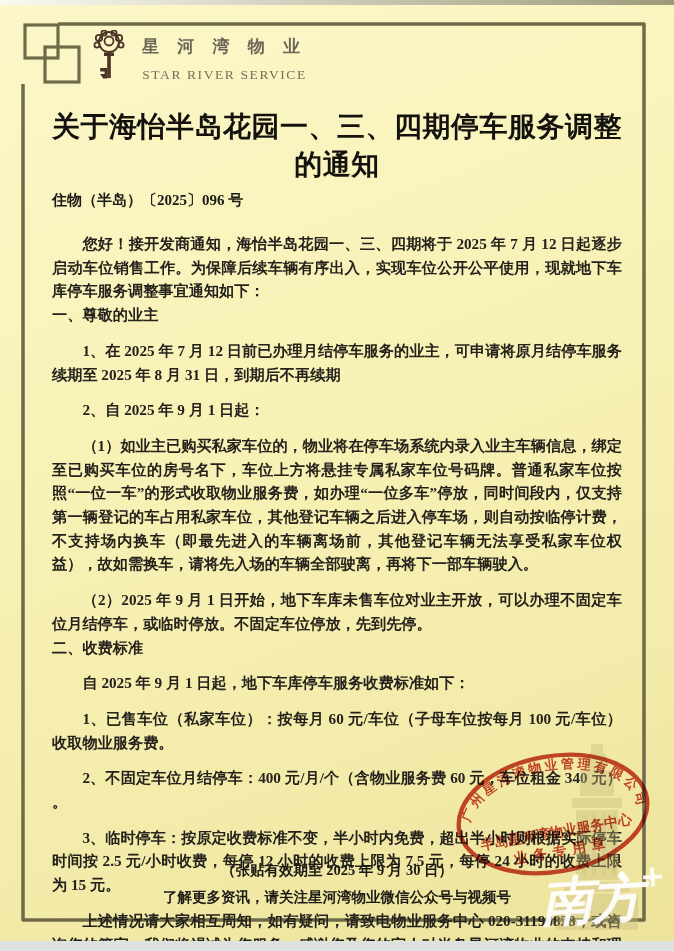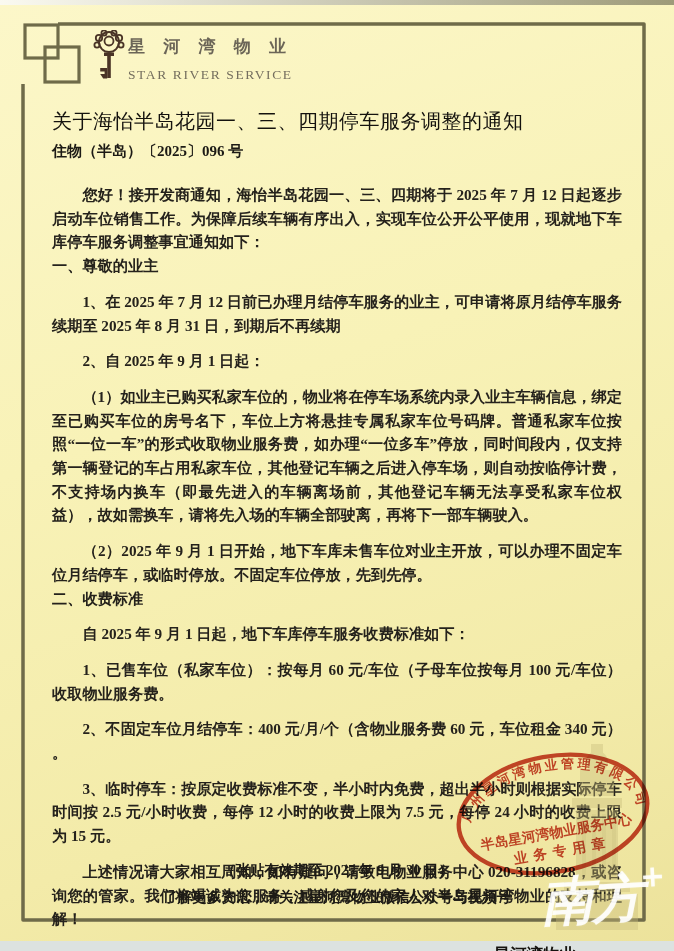--- a/index.html
+++ b/index.html
@@ -8,27 +8,27 @@
     background:linear-gradient(160deg,#fcf7c9 0%,#f8f2b7 40%,#f3eba9 75%,#ece29b 100%);
     font-family:"Liberation Serif","DejaVu Serif",serif;
     color:#25221c;
   }
   .photo-edge-top{position:absolute;top:0;left:0;right:0;height:5px;
     background:linear-gradient(90deg,rgba(250,250,245,.9),rgba(45,45,35,.45));}
   .photo-strip-bottom{position:absolute;left:0;right:0;bottom:0;height:10px;background:#dce2e0;}
   .frame-svg{position:absolute;inset:0;pointer-events:none;}
   .inner{position:relative;padding:0 52px;}
   
-  .brand{display:flex;align-items:center;margin:30px 0 0 38px;}
+  .brand{display:flex;align-items:center;gap:14px;margin:30px 0 0 38px;text-align:center;}
   .brand-text .cn{font-size:17px;letter-spacing:7px;color:#6b6557;font-weight:600;
     font-family:"Liberation Serif","DejaVu Serif",serif;}
   .brand-text .en{font-size:13.5px;letter-spacing:1.6px;color:#746e5e;margin-top:9px;
     font-family:"Liberation Serif","DejaVu Serif",serif;}
   
-  .title{margin-top:20px;text-align:left;font-size:20px;font-weight:400;color:#14120e;letter-spacing:.5px;}
+  .title{margin-top:20px;text-align:center;font-size:28px;font-weight:700;color:#14120e;letter-spacing:.5px;}
   .docno{margin-top:7px;text-align:left;font-size:15px;font-weight:700;color:#1c1a15;}
   
   .body{margin-top:22px;font-size:15.2px;line-height:1.56;font-weight:600;text-align:justify;}
   .body .salutation{text-indent:0;}
   .body .para{text-indent:2em;margin-top:12px;}
   .body .sec{text-indent:0;font-weight:800;}
   
   .sign{position:relative;margin-top:10px;text-align:right;padding-right:46px;
     font-size:16.5px;font-weight:700;color:#14120e;line-height:1.65;z-index:2;}
   .sign .sig-date{padding-right:17px;}

